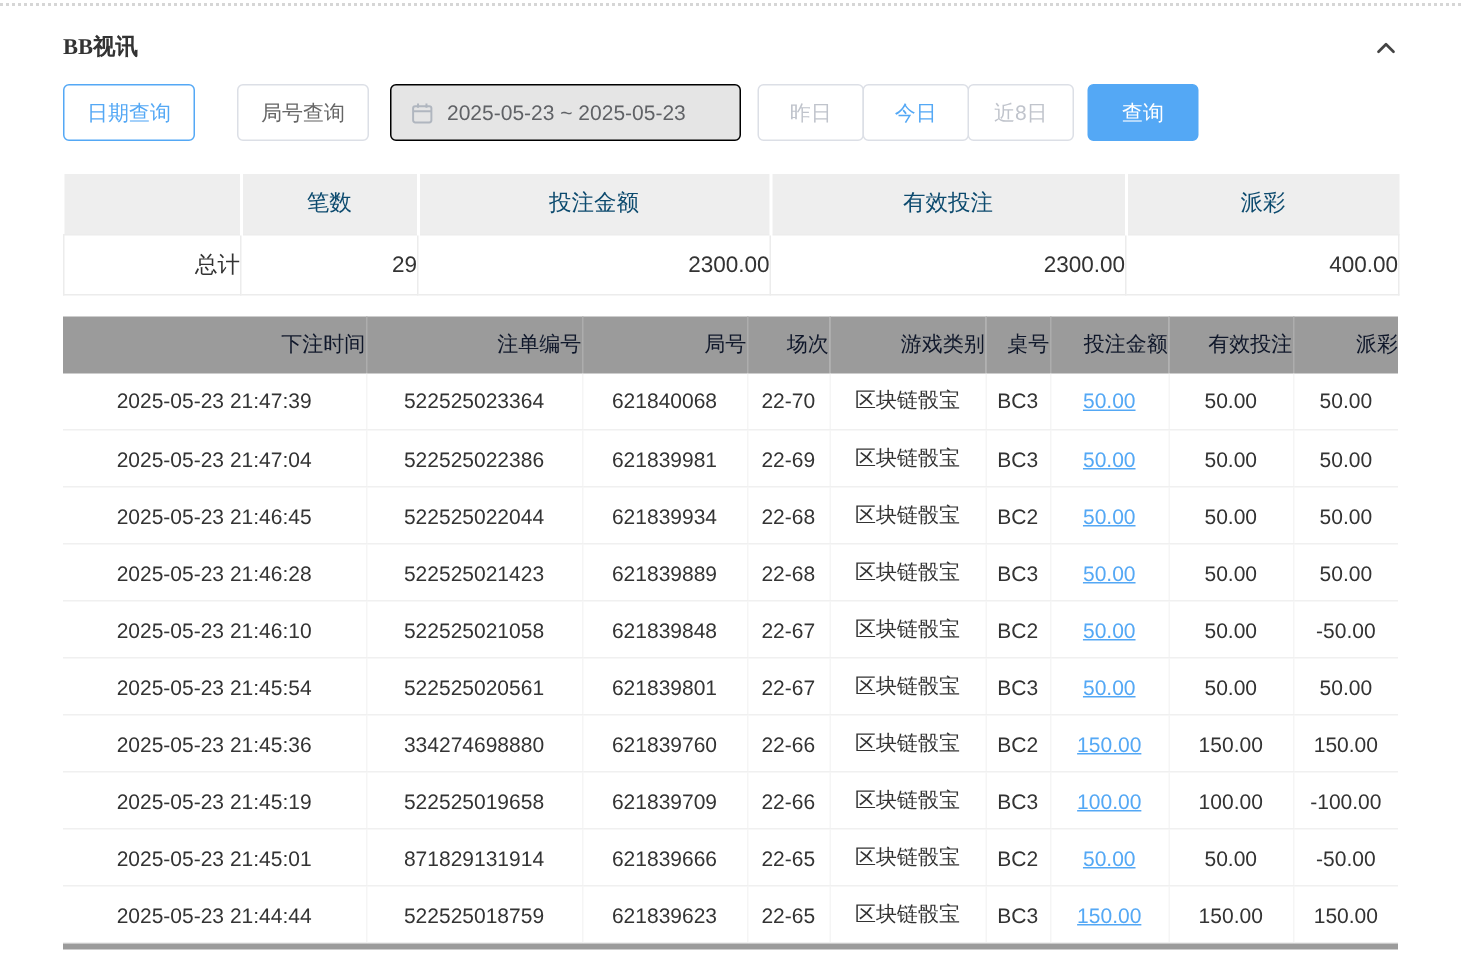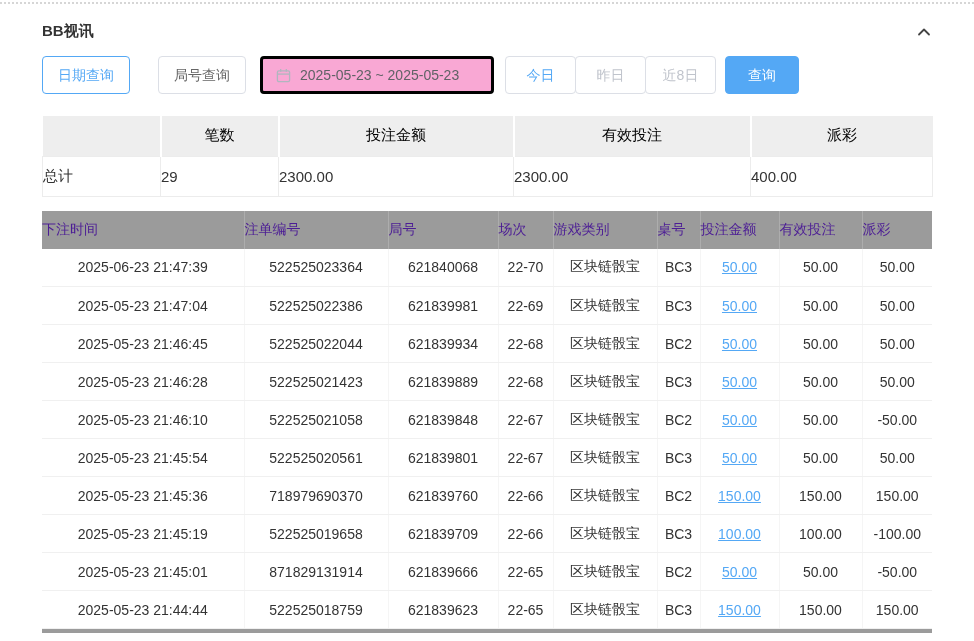--- a/index.html
+++ b/index.html
@@ -6,64 +6,64 @@
   html, body { background: #fff; }
   body {
     width: 974px; height: 641px; overflow: hidden;
     font-family: "Liberation Sans", "DejaVu Sans", sans-serif;
     color: #333;
   }
   .top-dotted { border-top: 2px dotted #d6d6d6; margin-top: 2px; }
   .content { padding: 0 42px; }
 
   
-  .section-header { display: flex; justify-content: space-between; margin: 18px 0 15px; }
+  .section-header { display: flex; justify-content: space-between; margin: 18px 0 15px; font-family: Liberation Serif, serif; }
   .section-title { font-size: 15px; font-weight: bold; color: #333; }
   .collapse-btn { cursor: pointer; display: flex; align-items: center; }
 
   
   .toolbar { display: flex; align-items: center; margin-bottom: 22px; }
   .btn {
     height: 38px; font-size: 14px; border-radius: 4px; background: #fff;
     border: 1px solid #dcdfe6; padding: 0 15px; cursor: pointer;
     font-family: inherit; color: #666; line-height: 36px;
   }
   .btn-outline-primary { border-color: var(--accent, #54a8f5); color: var(--accent, #54a8f5); }
   .date-input {
-    height: 38px; border: 3px solid #000000; border-radius: 4px;
+    height: 38px; border: 1px solid #000000; border-radius: 4px;
     display: flex; align-items: center; gap: 9px; padding: 0 13px;
     margin-left: 14px; width: 234px; font-size: 14px; color: #606266;
-    cursor: pointer; background: #f9a8d4;
+    cursor: pointer; background: #e5e5e5;
   }
   .round-btn { margin-left: 28px; }
   .quick-group { display: flex; margin-left: 12px; }
   .quick-group .btn { margin-left: -1px; min-width: 71px; }
   .quick-group .btn.active { color: var(--accent, #54a8f5); position: relative; z-index: 1; }
   .quick-group .btn.muted { color: #c0c4cc; }
   .btn-primary {
     margin-left: 9px; min-width: 74px; background: var(--accent, #54a8f5);
     border: 1px solid var(--accent, #54a8f5); color: #fff;
   }
 
   
   table { border-collapse: collapse; width: 100%; table-layout: fixed; }
   .summary { margin-bottom: 14px; }
   .summary th {
     background: #eeeeee; height: 40px; font-weight: normal; font-size: 15px;
-    color: #000000; border-right: 2px solid #fff; text-align: center;
+    color: #0c4a6e; border-right: 2px solid #fff; text-align: center;
   }
   .summary th:last-child { border-right: none; }
   .summary td {
-    height: 40px; text-align: left; font-size: 15px; color: #333;
-    border: 1px solid #ececec; background: #fff;
+    height: 40px; text-align: right; font-size: 15px; color: #333;
+    border: 1px solid #ececec; background: #fff; padding-left: 20px;
   }
 
   .data-table th {
-    background: var(--table-header, #9b9b9b); color: #4c1d95; height: 38px;
-    font-weight: normal; font-size: 14px; text-align: left;
+    background: var(--table-header, #9b9b9b); color: #0f172a; height: 38px;
+    font-weight: normal; font-size: 14px; text-align: right;
     border-right: 1px solid #adadad;
   }
   .data-table th:last-child { border-right: none; }
   .data-table td {
     height: 38px; text-align: center; font-size: 14px; color: #333;
     border-bottom: 1px solid #f0f0f0; border-right: 1px solid #f5f5f5;
     background: #fff; overflow: hidden; white-space: nowrap;
   }
   .data-table td:last-child { border-right: none; }
   a.amount-link { color: var(--accent, #54a8f5); text-decoration: underline; cursor: pointer; }
@@ -95,22 +95,22 @@
       <svg width="15" height="15" viewBox="0 0 16 16">
         <rect x="1.5" y="3" width="13" height="11.5" rx="1.5" fill="none" stroke="#b0b6bf" stroke-width="1.4"></rect>
         <line x1="1.5" y1="6.5" x2="14.5" y2="6.5" stroke="#b0b6bf" stroke-width="1.4"></line>
         <line x1="5" y1="1" x2="5" y2="4" stroke="#b0b6bf" stroke-width="1.4"></line>
         <line x1="11" y1="1" x2="11" y2="4" stroke="#b0b6bf" stroke-width="1.4"></line>
       </svg>
       <span>2025-05-23 ~ 2025-05-23</span>
     </div>
 
     <div class="quick-group">
+      <button class="btn muted">昨日</button>
       <button class="btn active">今日</button>
-      <button class="btn muted">昨日</button>
       <button class="btn muted">近8日</button>
     </div>
 
     <button class="btn btn-primary">查询</button>
   </div>
 
   <table class="summary">
     <colgroup>
       <col style="width:118px">
         <col style="width:118px">
@@ -158,21 +158,21 @@
         <th>场次</th>
         <th>游戏类别</th>
         <th>桌号</th>
         <th>投注金额</th>
         <th>有效投注</th>
         <th>派彩</th>
       </tr>
     </thead>
     <tbody>
         <tr>
-          <td>2025-06-23 21:47:39</td>
+          <td>2025-05-23 21:47:39</td>
           <td>522525023364</td>
           <td>621840068</td>
           <td>22-70</td>
           <td>区块链骰宝</td>
           <td>BC3</td>
           <td><a class="amount-link">50.00</a></td>
           <td>50.00</td>
           <td>50.00</td>
         </tr>
         <tr>
@@ -225,21 +225,21 @@
           <td>621839801</td>
           <td>22-67</td>
           <td>区块链骰宝</td>
           <td>BC3</td>
           <td><a class="amount-link">50.00</a></td>
           <td>50.00</td>
           <td>50.00</td>
         </tr>
         <tr>
           <td>2025-05-23 21:45:36</td>
-          <td>718979690370</td>
+          <td>334274698880</td>
           <td>621839760</td>
           <td>22-66</td>
           <td>区块链骰宝</td>
           <td>BC2</td>
           <td><a class="amount-link">150.00</a></td>
           <td>150.00</td>
           <td>150.00</td>
         </tr>
         <tr>
           <td>2025-05-23 21:45:19</td>

